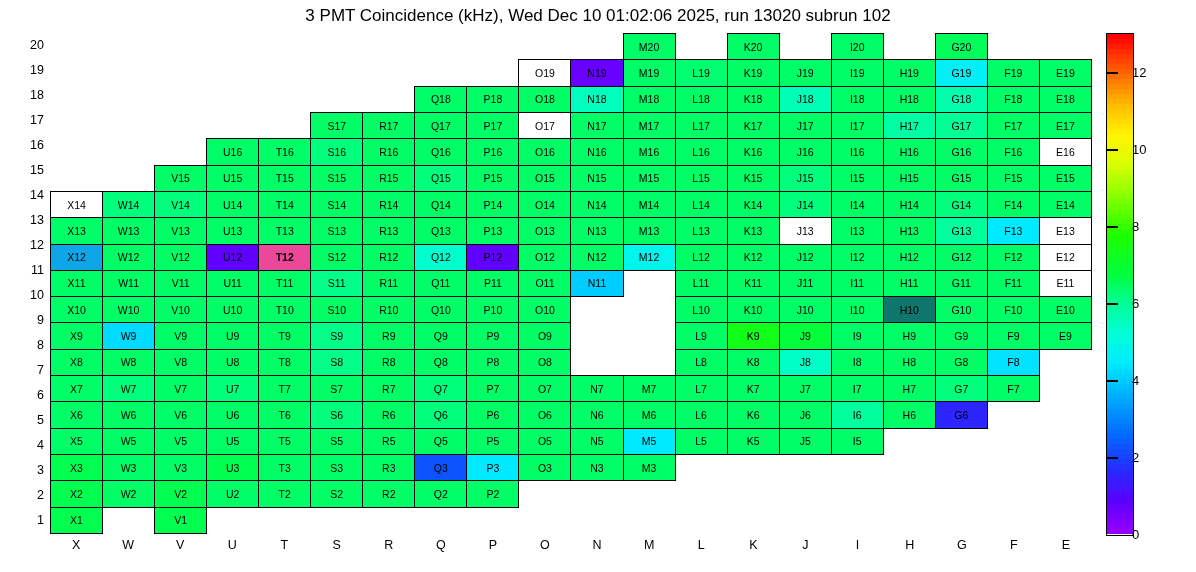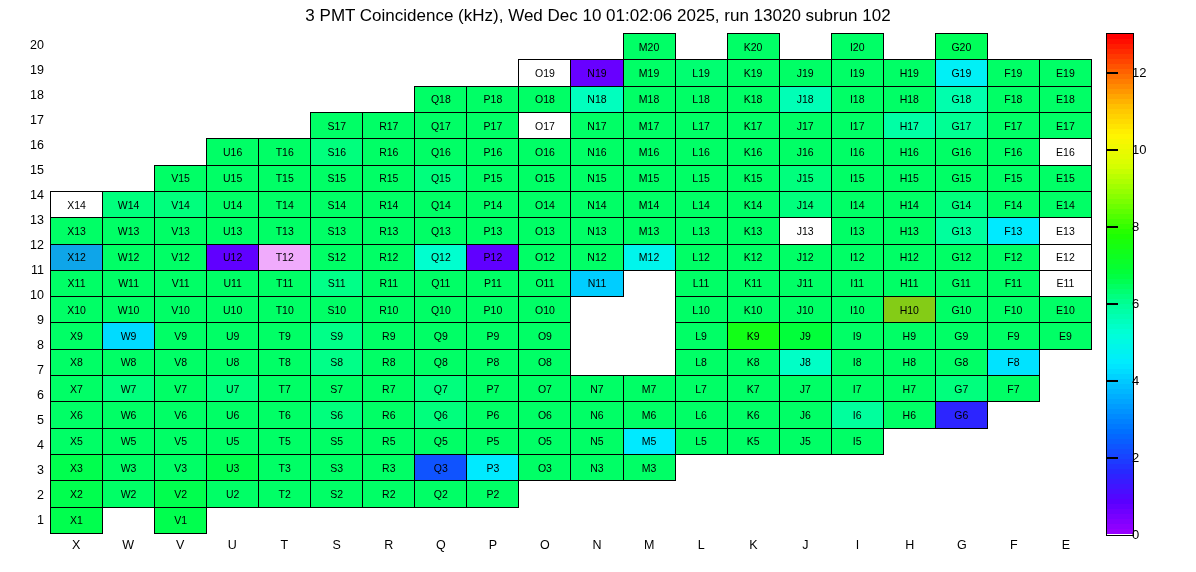--- a/index.html
+++ b/index.html
@@ -204,21 +204,21 @@
             <td style="background: rgb(0, 255, 102);">H13</td>
             <td style="background: rgb(0, 255, 157);">G13</td>
             <td style="background: rgb(0, 234, 255);">F13</td>
             <td style="background: rgb(255, 255, 255);">E13</td>
           </tr>
           <tr>
             <td style="background: #0ea5e9;">X12</td>
             <td style="background: rgb(0, 255, 102);">W12</td>
             <td style="background: rgb(0, 255, 102);">V12</td>
             <td style="background: rgb(96, 0, 255);">U12</td>
-            <td style="background: #f0abfc;">T12</td>
+            <td style="background: #ec4899; font-weight: bold;">T12</td>
             <td style="background: rgb(0, 255, 102);">S12</td>
             <td style="background: rgb(0, 255, 102);">R12</td>
             <td style="background: rgb(0, 255, 207);">Q12</td>
             <td style="background: rgb(96, 0, 255);">P12</td>
             <td style="background: rgb(0, 255, 102);">O12</td>
             <td style="background: rgb(0, 255, 102);">N12</td>
             <td style="background: rgb(0, 245, 236);">M12</td>
             <td style="background: rgb(0, 255, 102);">L12</td>
             <td style="background: rgb(0, 255, 102);">K12</td>
             <td style="background: rgb(0, 255, 102);">J12</td>
@@ -260,21 +260,21 @@
             <td style="background: rgb(0, 255, 102);">R10</td>
             <td style="background: rgb(0, 255, 102);">Q10</td>
             <td style="background: rgb(0, 255, 102);">P10</td>
             <td style="background: rgb(0, 255, 102);">O10</td>
             <td class="nocell"></td>
             <td class="nocell"></td>
             <td style="background: rgb(0, 255, 102);">L10</td>
             <td style="background: rgb(0, 255, 102);">K10</td>
             <td style="background: rgb(0, 255, 102);">J10</td>
             <td style="background: rgb(0, 255, 102);">I10</td>
-            <td style="background: #84cc16;">H10</td>
+            <td style="background: #0f766e;">H10</td>
             <td style="background: rgb(0, 255, 102);">G10</td>
             <td style="background: rgb(0, 255, 102);">F10</td>
             <td style="background: rgb(0, 255, 102);">E10</td>
           </tr>
           <tr>
             <td style="background: rgb(0, 255, 102);">X9</td>
             <td style="background: rgb(0, 219, 255);">W9</td>
             <td style="background: rgb(0, 255, 102);">V9</td>
             <td style="background: rgb(0, 255, 102);">U9</td>
             <td style="background: rgb(0, 255, 102);">T9</td>

